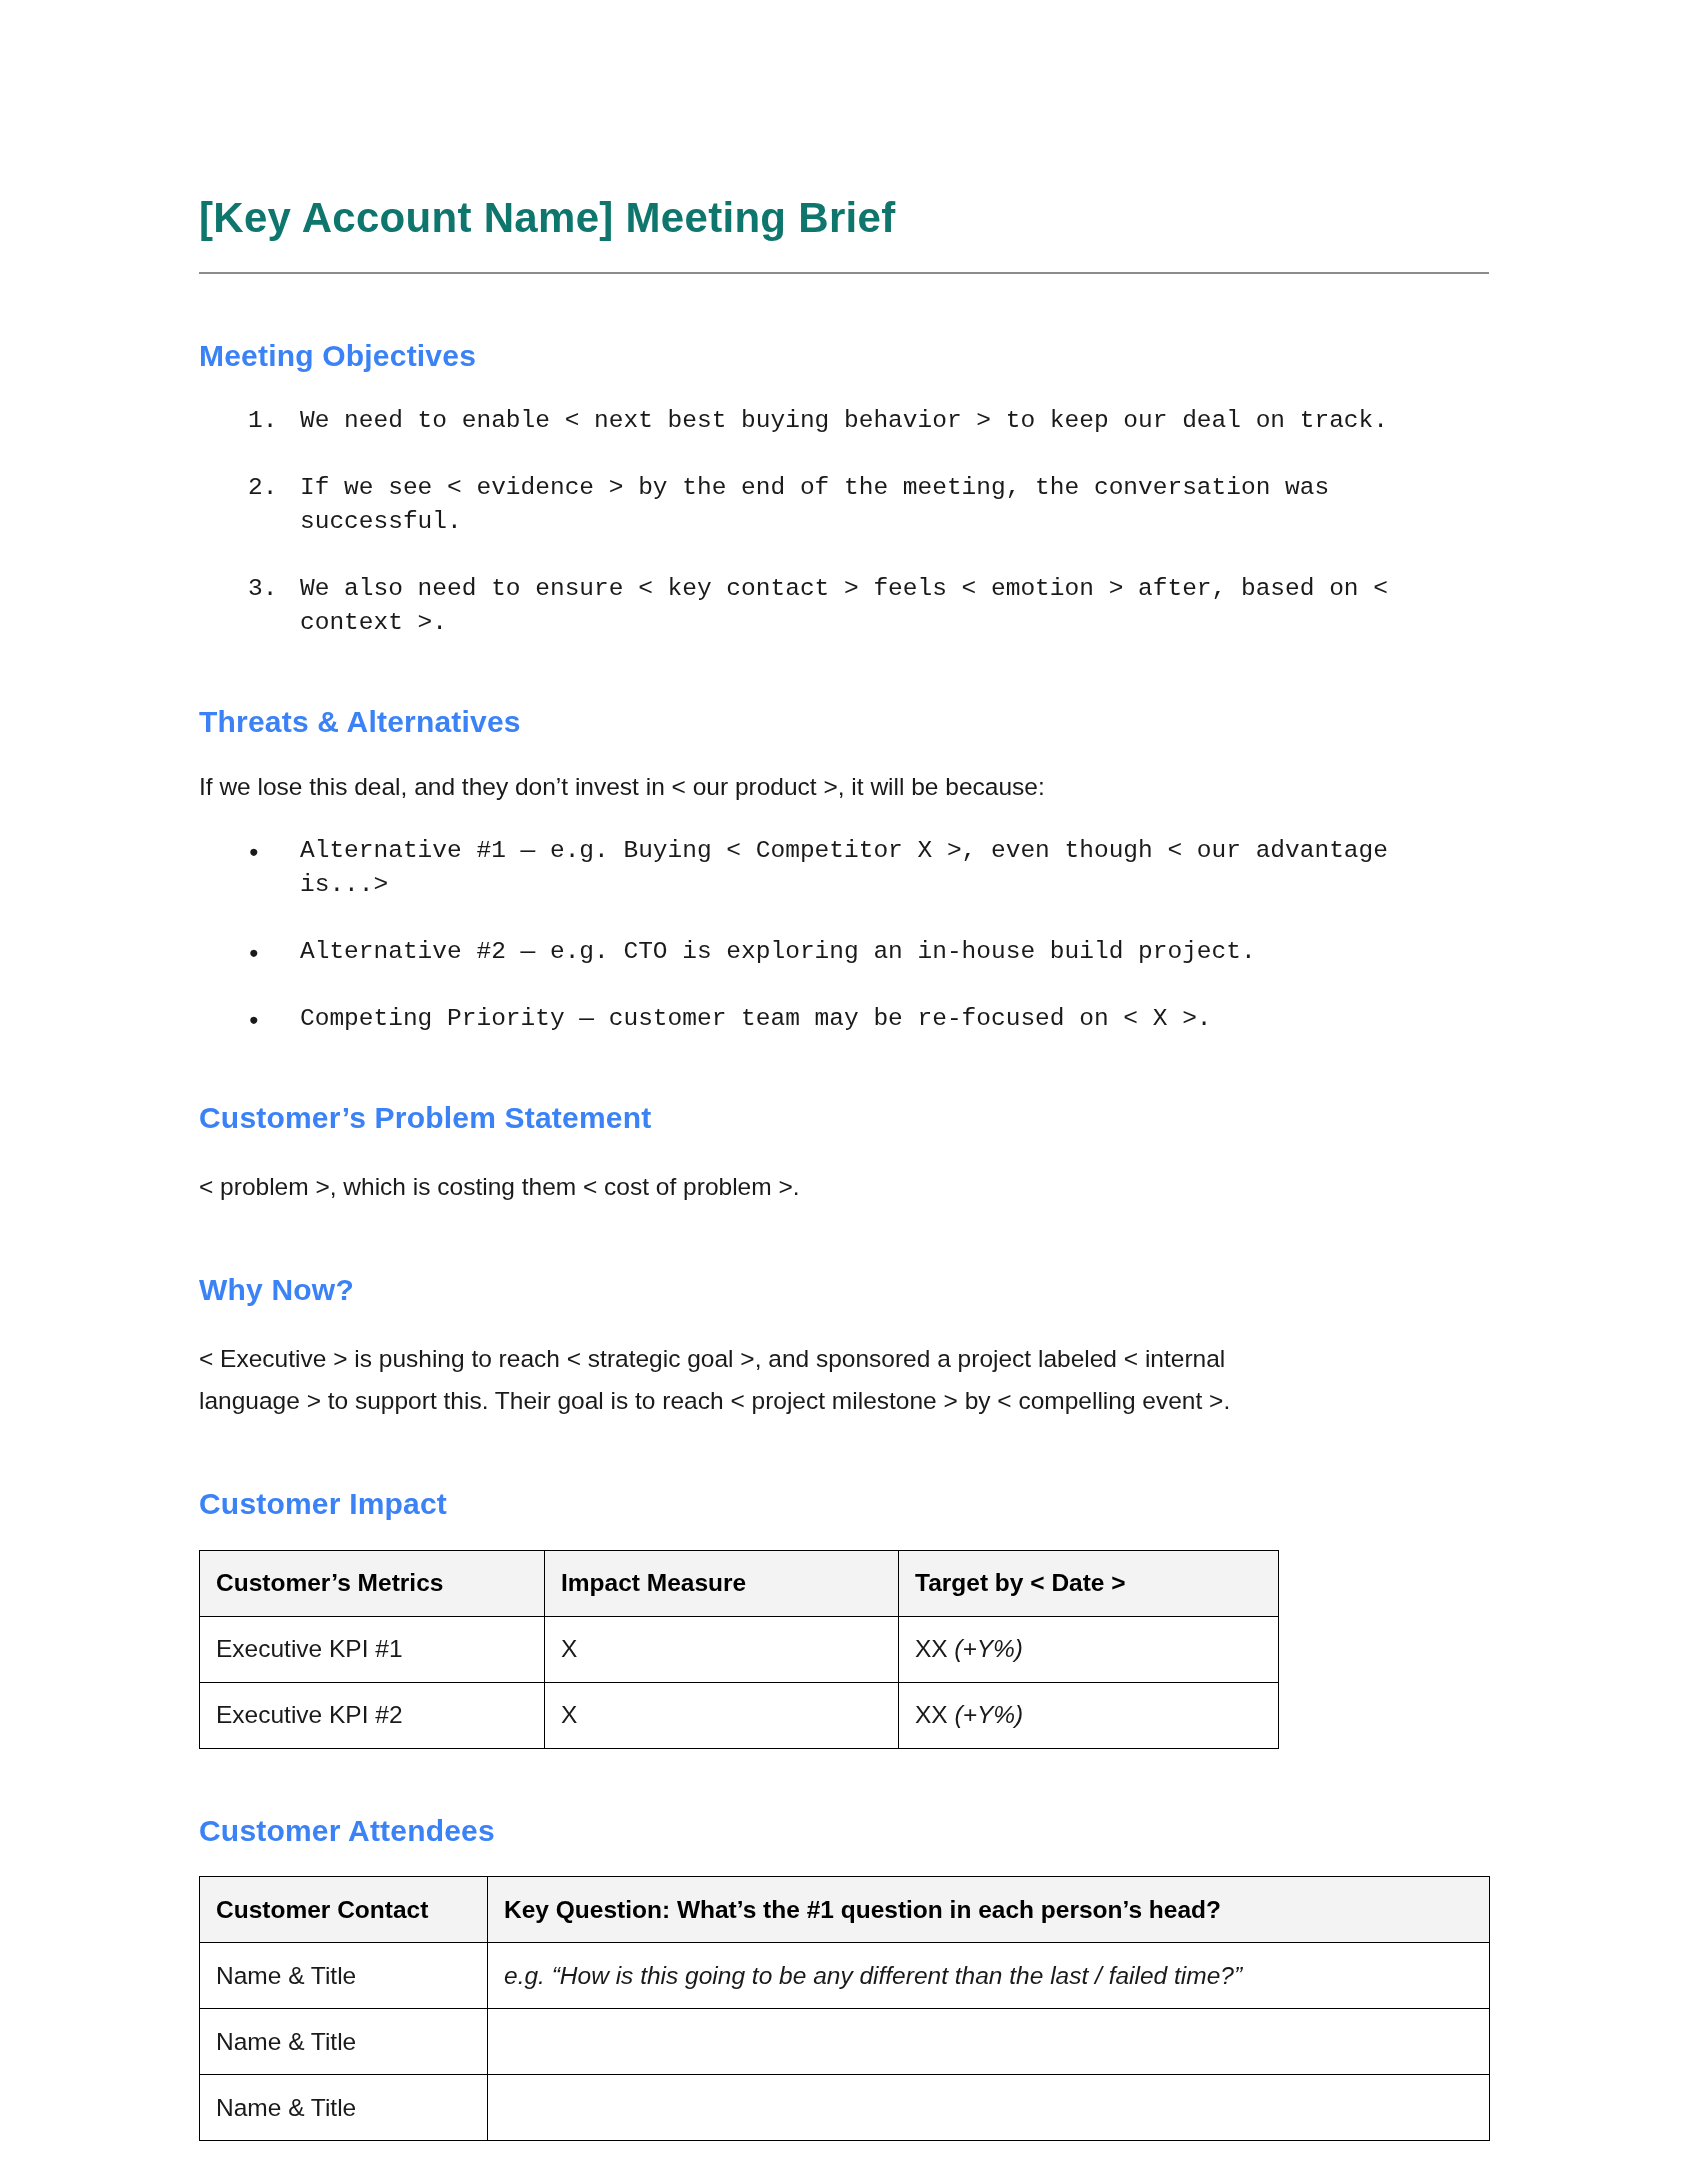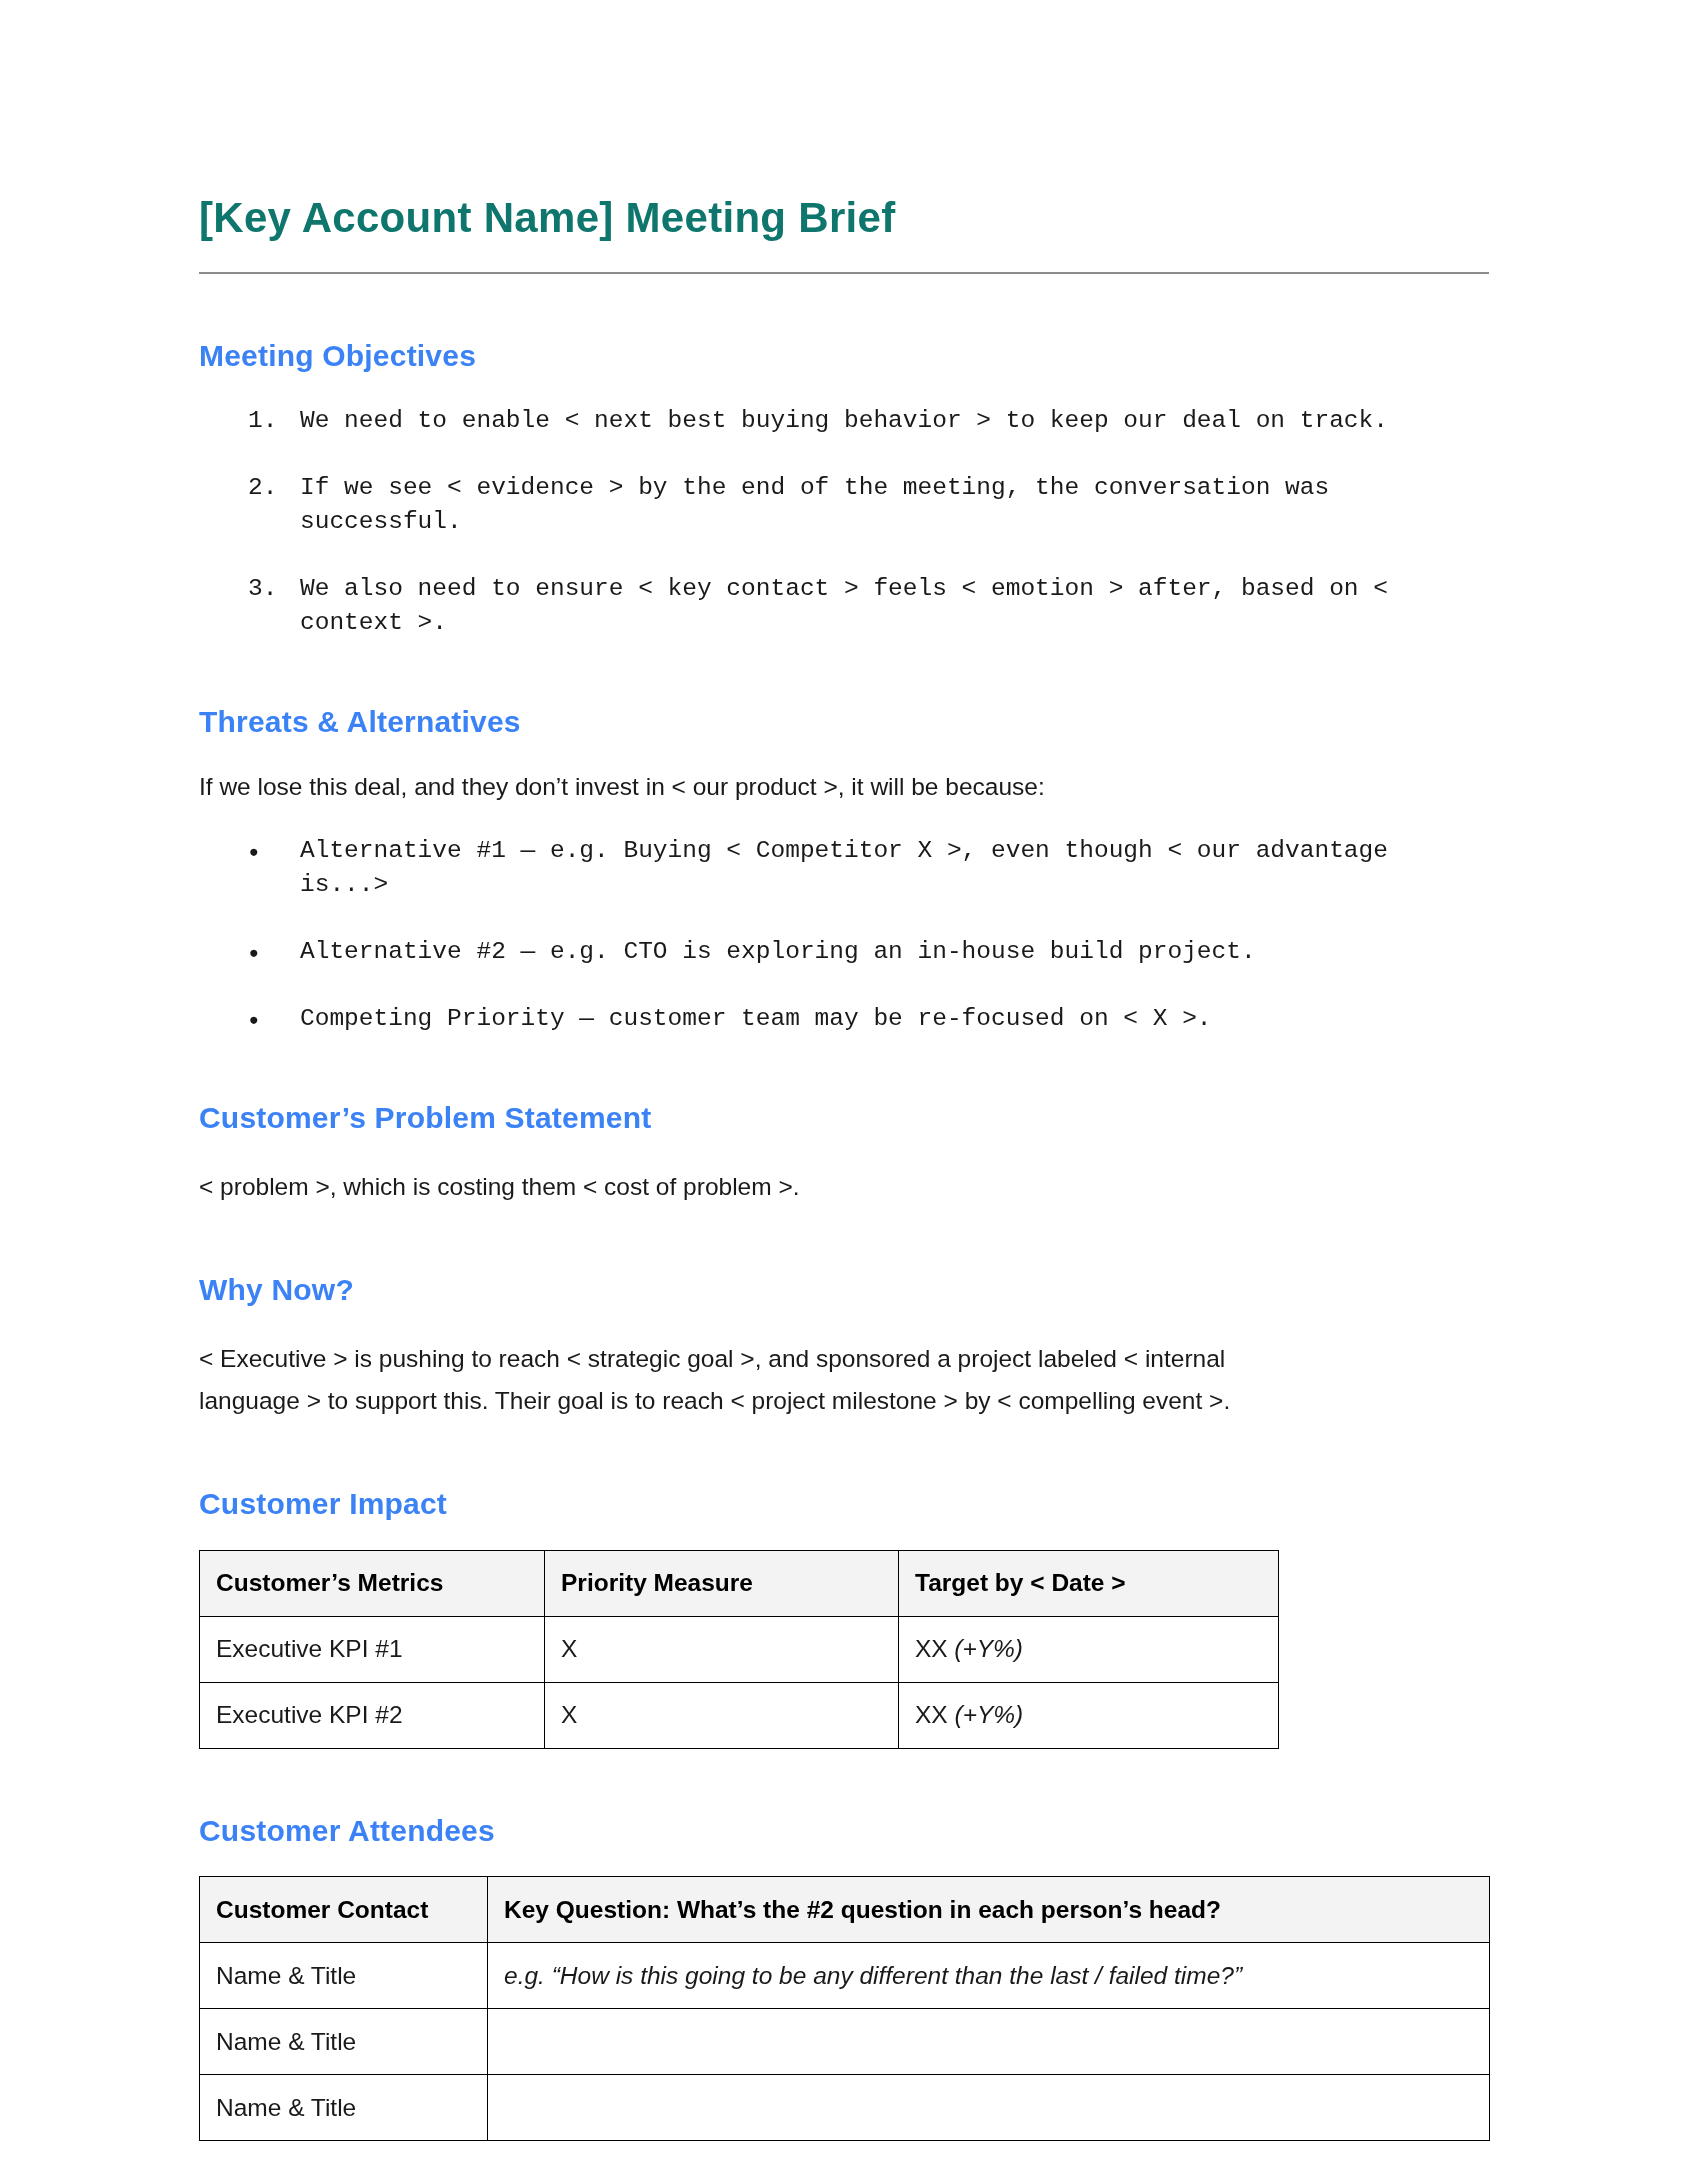--- a/index.html
+++ b/index.html
@@ -153,21 +153,21 @@
     <div class="section-heading">Customer Impact</div>
     <table class="doc-table impact">
       <colgroup>
           <col class="c1">
           <col class="c2">
           <col class="c3">
         </colgroup>
       <tbody>
           <tr>
         <th>Customer’s Metrics</th>
-        <th>Priority Measure</th>
+        <th>Impact Measure</th>
         <th>Target by &lt; Date &gt;</th>
       </tr>
       <tr>
         <td>Executive KPI #1</td>
         <td>X</td>
         <td><span>XX</span><span class="gap-sm"></span><span class="italic">(+Y%)</span></td>
       </tr>
       <tr>
         <td>Executive KPI #2</td>
         <td>X</td>
@@ -180,21 +180,21 @@
   <div>
     <div class="section-heading">Customer Attendees</div>
     <table class="doc-table attendees">
       <colgroup>
           <col class="c1">
           <col class="c2">
         </colgroup>
       <tbody>
           <tr>
         <th>Customer Contact</th>
-        <th>Key Question: What’s the #2 question in each person’s head?</th>
+        <th>Key Question: What’s the #1 question in each person’s head?</th>
       </tr>
       <tr>
         <td>Name &amp; Title</td>
         <td class="italic">e.g. “How is this going to be any different than the last / failed time?”</td>
       </tr>
       <tr>
         <td>Name &amp; Title</td>
         <td></td>
       </tr>
       <tr>

